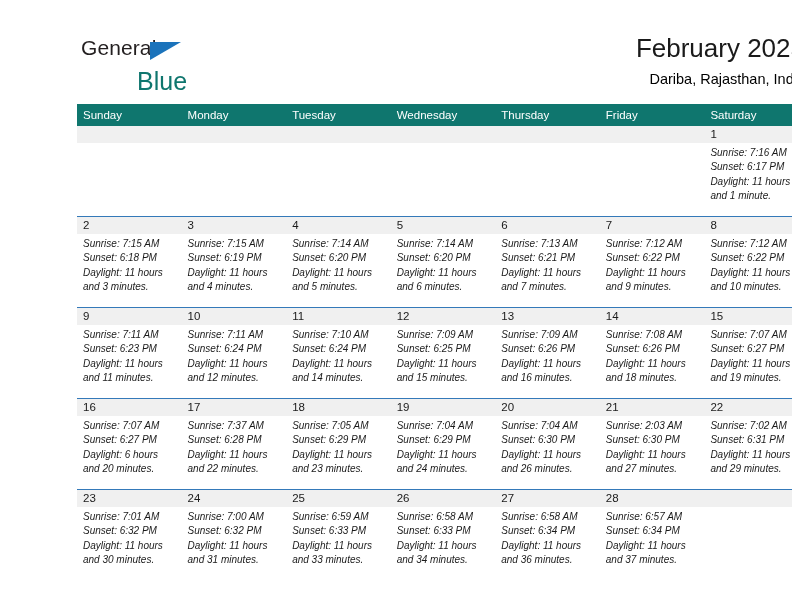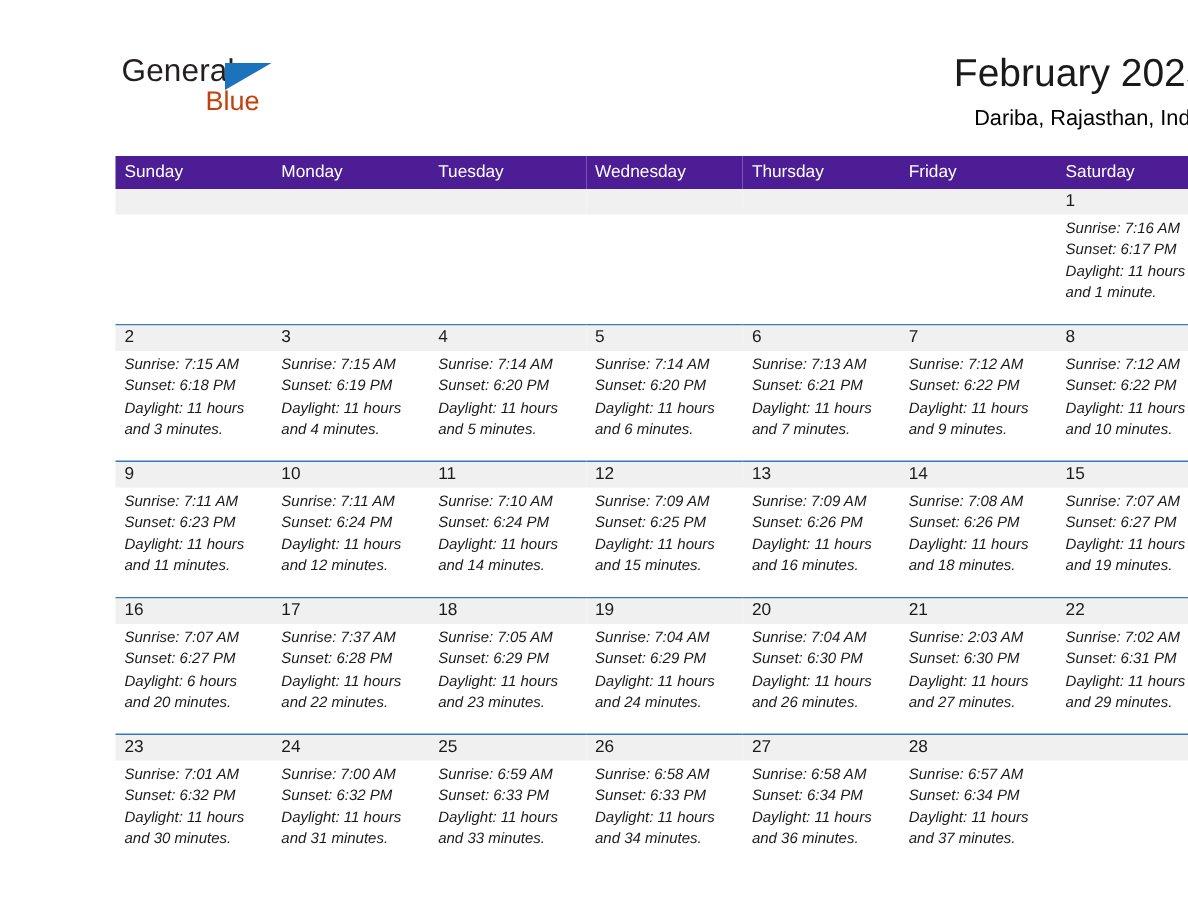--- a/index.html
+++ b/index.html
@@ -48,23 +48,23 @@
     position: absolute;
     left: 69px;
     top: 6px;
     width: 0; height: 0;
     border-left: 31px solid #1b73bb;
     border-bottom: 18px solid transparent;
   }
   .logo-blue {
     position: absolute;
     left: 56px;
-    top: 21px;
-    font-size: 18px;
-    color: #c2410c;
+    top: 31px;
+    font-size: 25px;
+    color: #0f766e;
     font-family: "Liberation Sans", sans-serif;
   }
 
   .title-block {
     position: absolute;
     right: 34px;
     top: 34px;
     text-align: right;
   }
   .cal-title {
@@ -86,21 +86,21 @@
   .calendar {
     position: absolute;
     left: 30px;
     top: 104px;
     width: 732px;
     border-collapse: collapse;
     table-layout: fixed;
   }
 
   .calendar th {
-    background: #4c1d95;
+    background: #0f766e;
     color: #ffffff;
     font-size: 11.5px;
     font-weight: normal;
     text-align: left;
     padding: 5px 0 5px 6px;
     height: 21px;
     border: none;
   }
 
   .calendar td {

